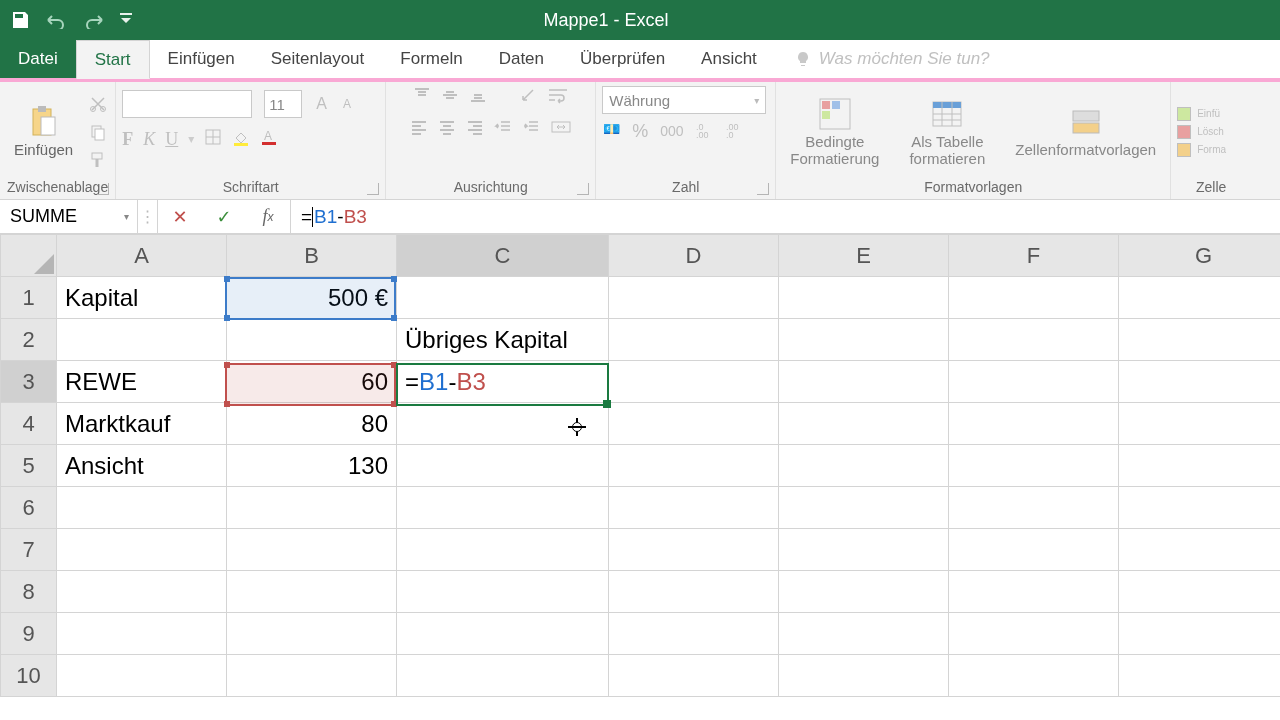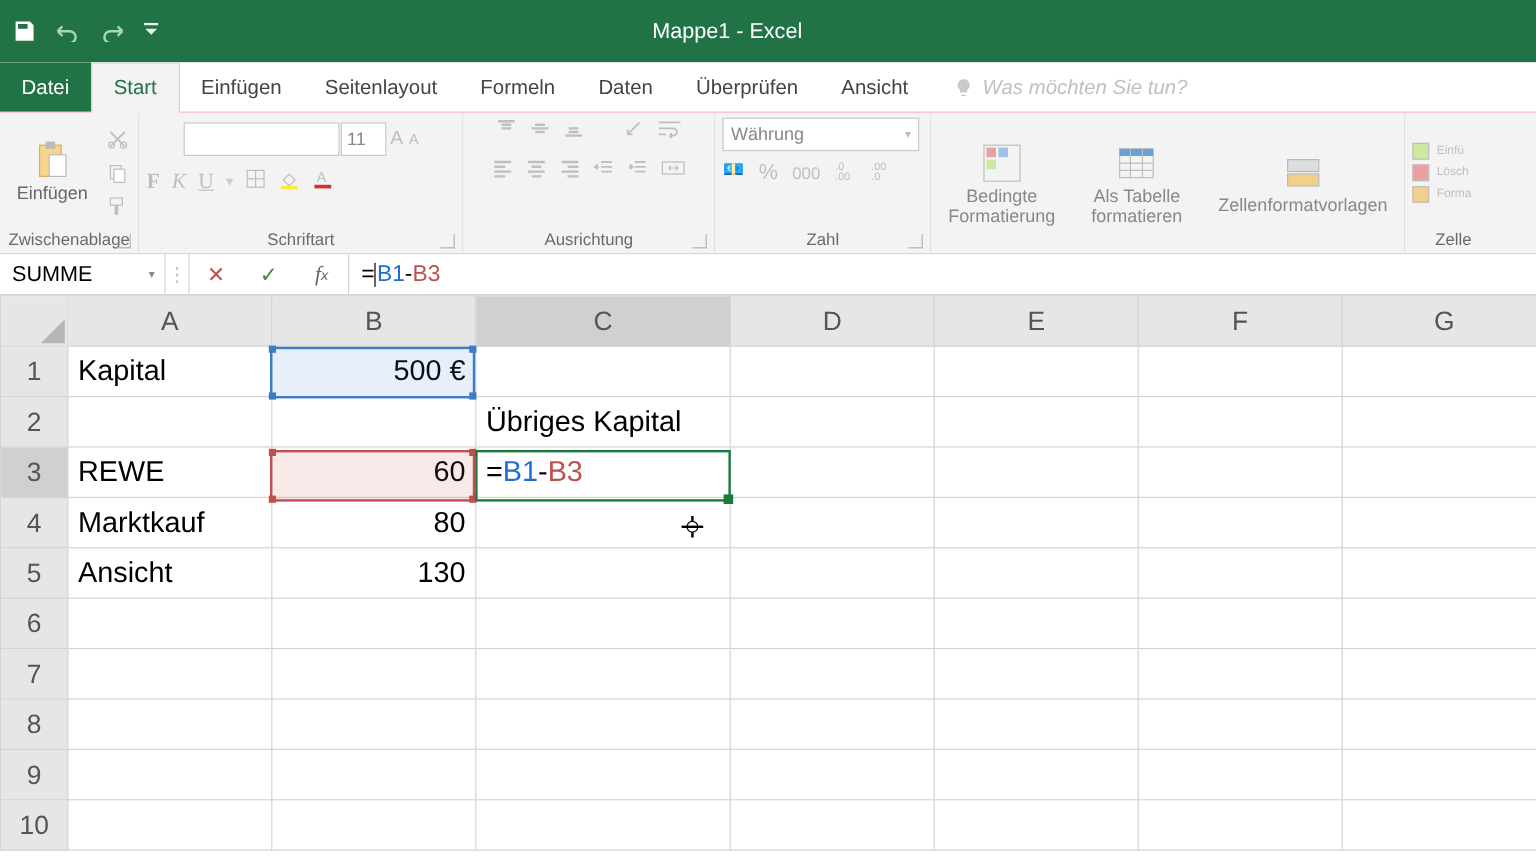--- a/index.html
+++ b/index.html
@@ -1,36 +1,36 @@
 <!DOCTYPE html>
 <html><head>
 <meta charset="utf-8">
 <style>
   * { box-sizing: border-box; font-family: "Segoe UI", Arial, sans-serif; }
   html, body { margin: 0; padding: 0; width: 1280px; height: 720px; overflow: hidden; background: #fff; }
 
   
   .titlebar {
-    height: 52px;
+    height: 40px;
     background: #217346;
     color: #fff;
     display: flex;
     align-items: center;
   }
   .titlebar .qat { display: flex; align-items: center; gap: 14px; padding-left: 10px; }
   .titlebar .qat .icon { color: #b6e0ca; opacity: 0.9; }
   .titlebar .qat .save-ic { color: #fff; opacity: 1; }
   .titlebar .title { flex: 1; text-align: center; font-size: 18px; }
   .titlebar svg { display: block; }
 
   
   .ribbon-tabs {
     height: 42px;
     background: #fff;
-    border-bottom: 1px solid #f9a8d4;
+    border-bottom: 4px solid #f9a8d4;
     display: flex;
     align-items: stretch;
   }
   .ribbon-tabs .tab {
     padding: 0 18px;
     display: flex;
     align-items: center;
     font-size: 17px;
     color: #444;
     cursor: pointer;
@@ -86,21 +86,21 @@
   }
   .ribbon-group .group-label .launcher {
     position: absolute; right: 0; bottom: 2px; width: 12px; height: 12px;
     border: 1px solid #b5b5b5; border-top: none; border-left: none;
   }
   .vbtn { display:flex; flex-direction:column; align-items:center; justify-content:center; gap:2px; padding:2px 8px; color:#bfbfbf; min-width:70px; text-align:center; font-size:15px; }
   .vbtn .big-icon { width:34px; height:34px; }
   .stack3 { display:flex; flex-direction:column; gap:6px; }
   .mini-btn { width:22px; height:22px; display:flex; align-items:center; justify-content:center; color:#bfbfbf; }
   .mini-btn svg { width:18px; height:18px; }
-  .font-row { display:flex; align-items:center; gap:1px;margin-left:31px; }
+  .font-row { display:flex; align-items:center; gap:12px; }
   .font-name-box { width:130px; height:28px; border:1px solid #c9c9c9; background:#fff; }
   .font-size-box { width:38px; height:28px; border:1px solid #c9c9c9; background:#fff; display:flex; align-items:center; padding-left:4px; color:#888; font-size:15px; }
   .font-grow, .font-shrink { color:#bfbfbf; font-size:16px; padding:0 2px;}
   .biu { display:flex; gap:10px; color:#bfbfbf; font-size:18px; align-items:center; }
   .biu span { font-family:"Times New Roman", serif;}
   .biu2 { display:flex; gap:10px; align-items:center; }
   .num-fmt-box { width:164px; height:28px; border:1px solid #c9c9c9; background:#fff; display:flex; align-items:center; padding-left:6px; color:#888; font-size:15px; position:relative;}
   .num-fmt-box::after { content:"▾"; position:absolute; right:6px; color:#bbb; font-size:10px;}
   .cond-fmt-icon { width:34px; height:34px; }
   .cells-stack { display:flex; flex-direction:column; gap:4px; font-size:10px; color:#bfbfbf;}
@@ -420,20 +420,23 @@
 formatieren</span>
       </div>
       <div class="vbtn">
         <svg class="cond-fmt-icon" viewBox="0 0 34 34">
             <rect x="4" y="6" width="26" height="10" fill="#ddd" stroke="#bbb"></rect>
             <rect x="4" y="18" width="26" height="10" fill="#f3d08a" stroke="#bbb"></rect>
           </svg>
         <span style="color:#888">Zellenformatvorlagen</span>
       </div>
     </div>
+    <div class="group-label">
+        <span>Formatvorlagen</span>
+      </div>
   </div>
 
   <div class="ribbon-group" style="border-right:none; min-width:80px">
     <div class="group-content">
       <div class="cells-stack">
         <div class="row">
             <span class="swatch" style="background:#cde8a0"></span>
             <span>Einfü</span>
           </div>
         <div class="row">

